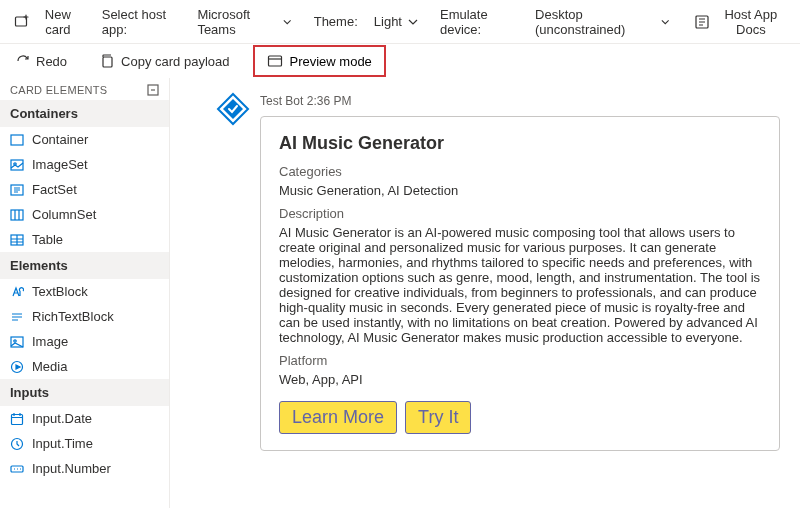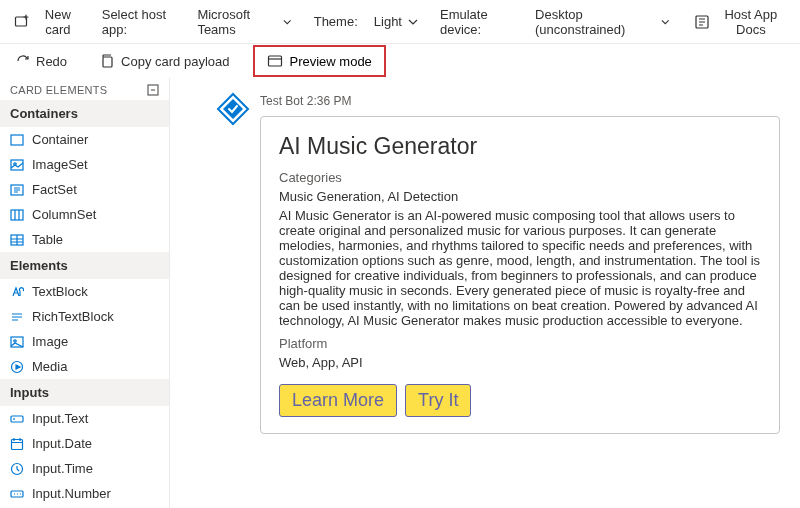--- a/index.html
+++ b/index.html
@@ -24,21 +24,21 @@
   .side-hdr { display:flex; align-items:center; justify-content:space-between; font-size:11px; letter-spacing:.3px; color:#605e5c; padding:6px 10px 4px; text-transform:uppercase; }
   .side-group { background:#f3f2f1; font-weight:600; font-size:13px; padding:6px 10px; }
   .side-item { display:flex; align-items:flex-end; gap:8px; padding:5px 10px; font-size:13px; cursor:pointer; }
   .side-ico { width:14px; height:14px; flex-shrink:0; }
 
   .preview-area { flex:1; display:flex; padding: 8px 0 0 10px; gap: 10px; overflow:hidden; }
   .bot-icon { width:34px; height:34px; flex-shrink:0; margin-top:6px; }
   .card-col { flex:1; padding-right: 20px; }
   .bot-line { font-size:12px; color:#605e5c; margin: 8px 0 8px 0; }
   .card { border:1px solid #c8c6c4; border-radius:4px; padding:16px 18px; font-size:13px; color:#323130; max-width:560px; }
-  .card h2 { font-size:23px; font-weight:400; margin-bottom:10px; }
+  .card h2 { font-size:18px; font-weight:700; margin-bottom:10px; }
   .card .lbl { color:#605e5c; margin-top:8px; margin-bottom:4px; }
   .card .val { margin-bottom:4px; }
   .card-actions { display:flex; gap:8px; margin-top:14px; }
   .card-actions button { border:1px solid #6264a7; color:#6264a7; background:#fde047; border-radius:3px; padding:5px 12px; font-size:18px; cursor:pointer; }
 
   .collapse-ico { width:12px; height:12px; }
 </style>
 </head>
 <body>
 
@@ -181,27 +181,20 @@
       </div>
     <div class="side-item">
         <svg class="side-ico" viewBox="0 0 14 14" fill="none" stroke="#0078d4" stroke-width="1.2">
           <circle cx="7" cy="7" r="5.5"></circle>
           <path d="M6 5l4 2-4 2z" fill="#0078d4"></path>
         </svg>
         <span>Media</span>
       </div>
 
     <div class="side-group">Inputs</div>
-    <div class="side-item">
-        <svg class="side-ico" viewBox="0 0 14 14" fill="none" stroke="#0078d4" stroke-width="1.2">
-          <rect x="1" y="4" width="12" height="6" rx="1"></rect>
-          <path d="M4 6v2"></path>
-        </svg>
-        <span>Input.Text</span>
-      </div>
     <div class="side-item">
         <svg class="side-ico" viewBox="0 0 14 14" fill="none" stroke="#0078d4" stroke-width="1.2">
           <rect x="1.5" y="2.5" width="11" height="10" rx="1"></rect>
           <path d="M1.5 5.5h11M4 1v3M10 1v3"></path>
         </svg>
         <span>Input.Date</span>
       </div>
     <div class="side-item">
         <svg class="side-ico" viewBox="0 0 14 14" fill="none" stroke="#0078d4" stroke-width="1.2">
           <circle cx="7" cy="7" r="5.5"></circle>
@@ -228,20 +221,21 @@
     <div class="card-col">
       <div class="bot-line">
         <span>Test Bot</span>
         <span> </span>
         <span>2:36 PM</span>
       </div>
       <div class="card">
         <h2>AI Music Generator</h2>
         <div class="lbl">Categories</div>
         <div class="val">Music Generation, AI Detection</div>
+        <div class="lbl">Description</div>
         <div class="val">AI Music Generator is an AI-powered music composing tool that allows users to create original and personalized music for various purposes. It can generate melodies, harmonies, and rhythms tailored to specific needs and preferences, with customization options such as genre, mood, length, and instrumentation. The tool is designed for creative individuals, from beginners to professionals, and can produce high-quality music in seconds. Every generated piece of music is royalty-free and can be used instantly, with no limitations on beat creation. Powered by advanced AI technology, AI Music Generator makes music production accessible to everyone.</div>
         <div class="lbl">Platform</div>
         <div class="val">Web, App, API</div>
         <div class="card-actions">
           <button>Learn More</button>
           <button>Try It</button>
         </div>
       </div>
     </div>
   </div>

